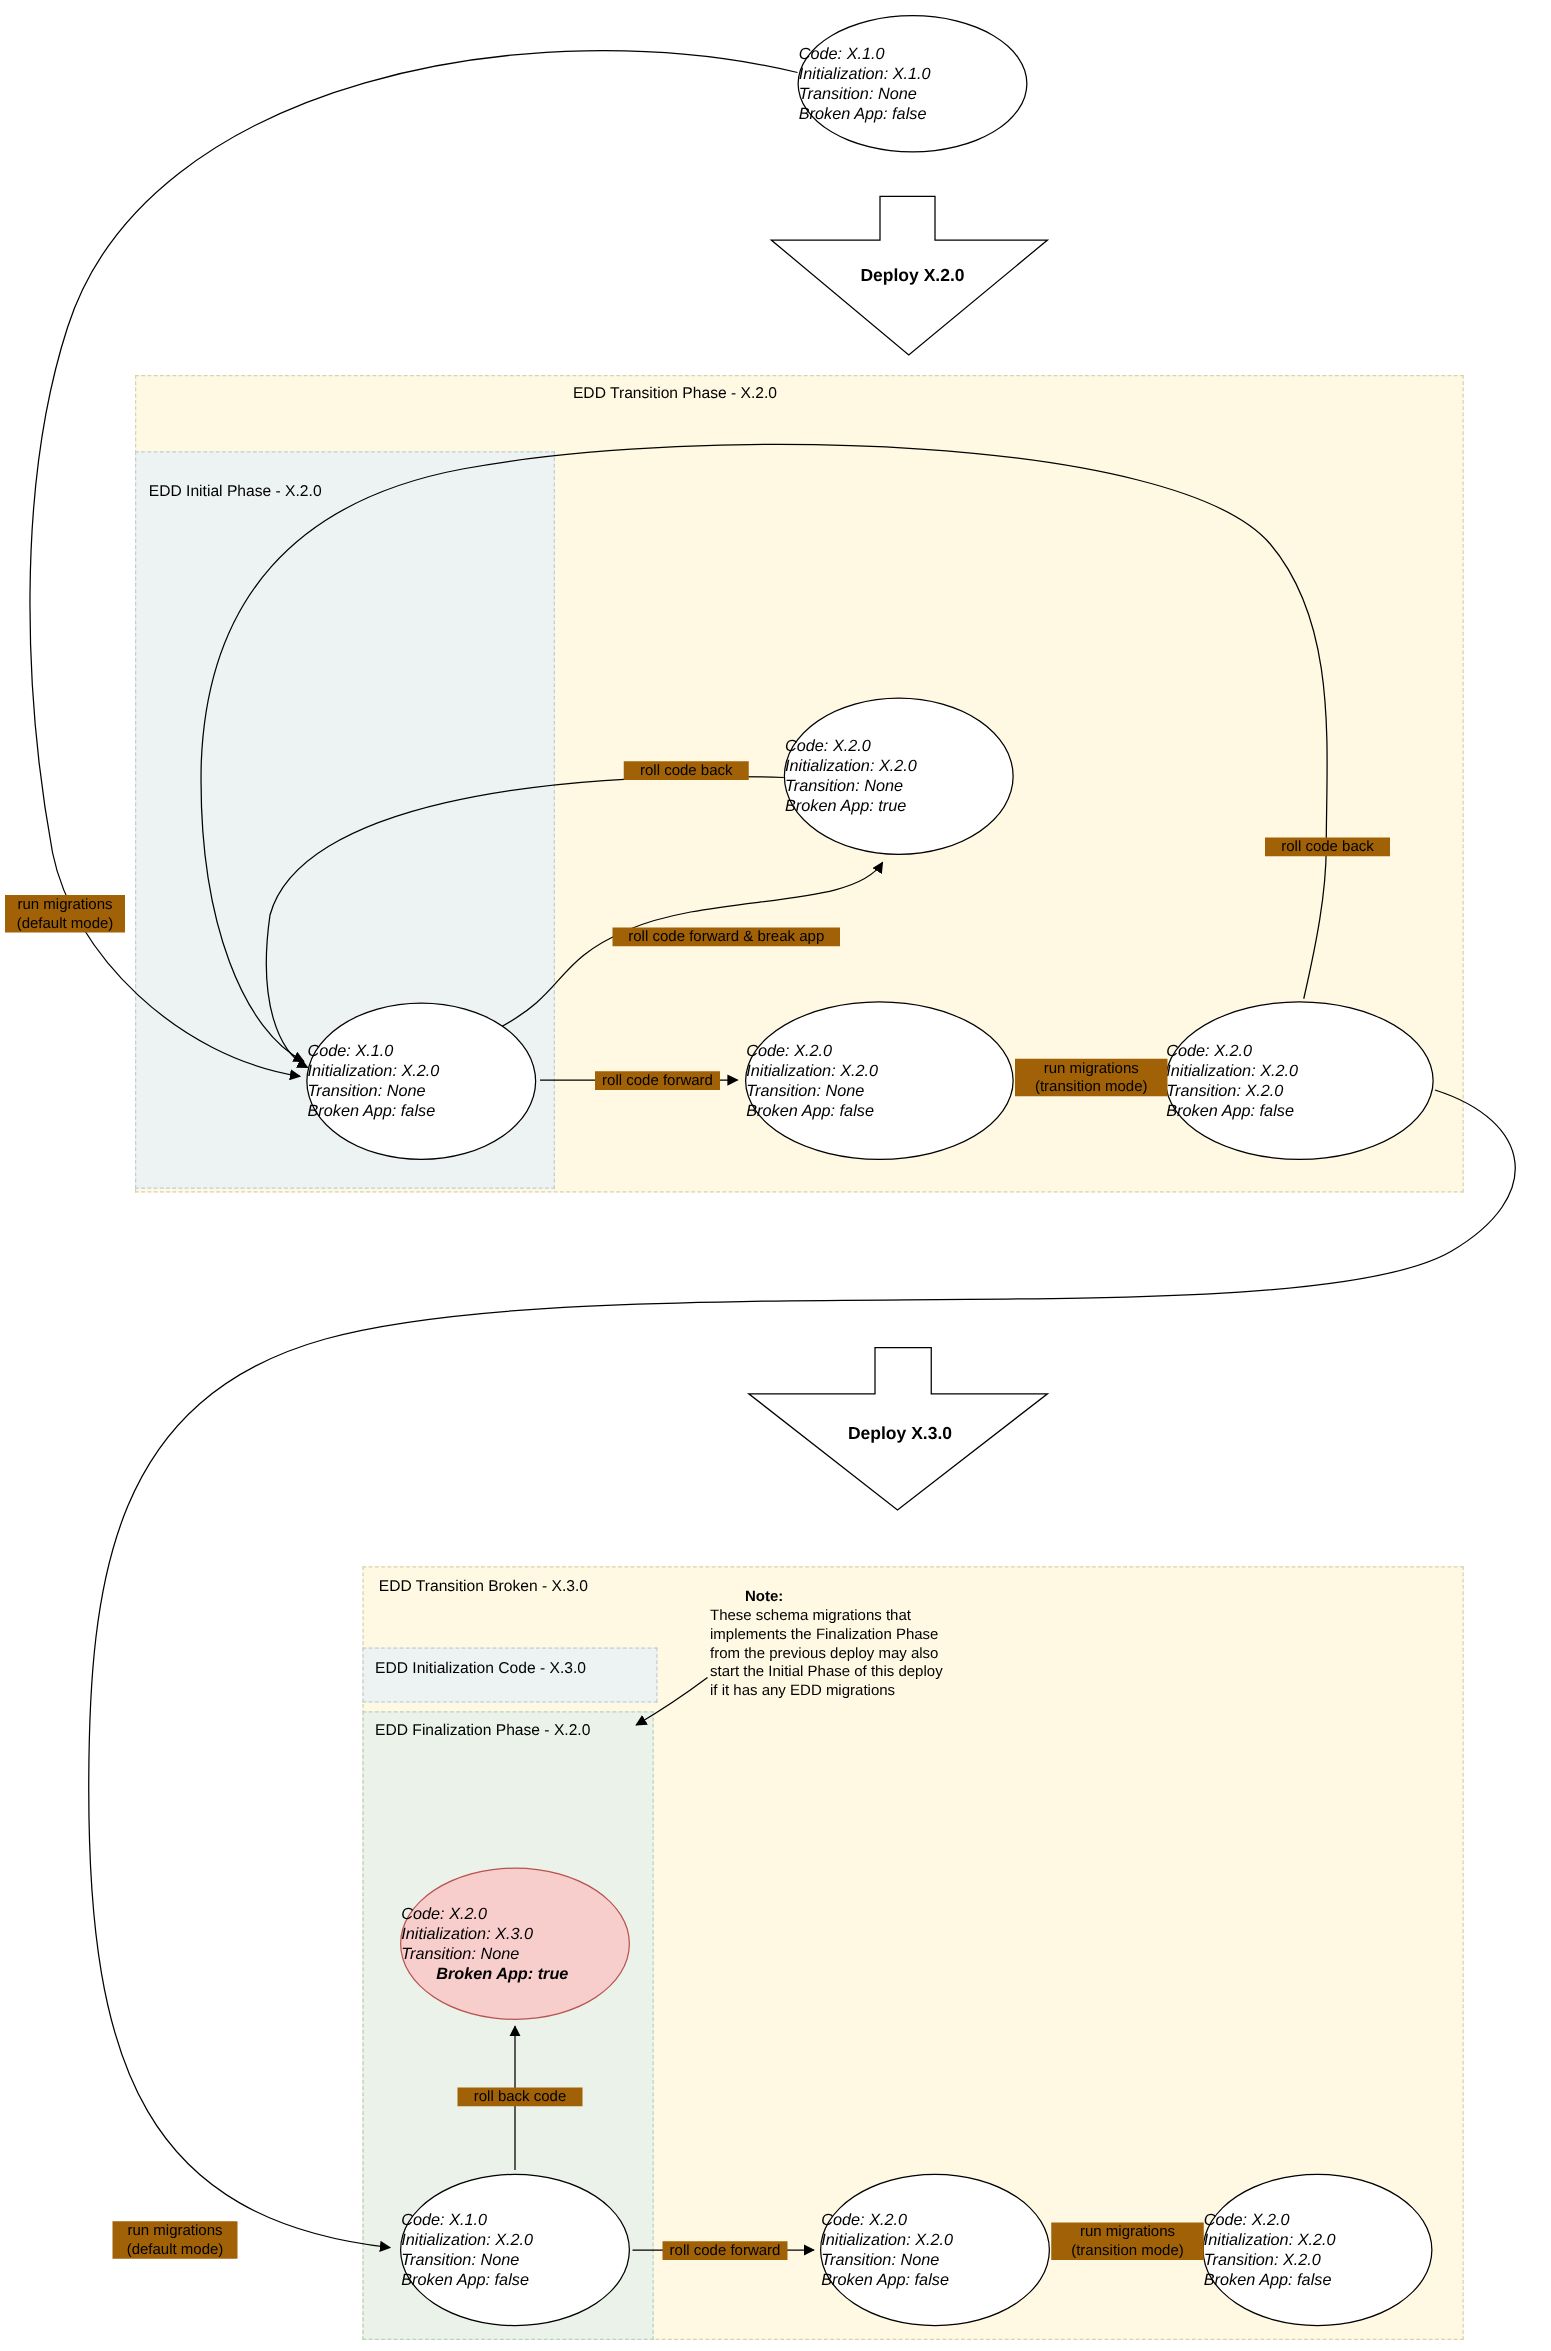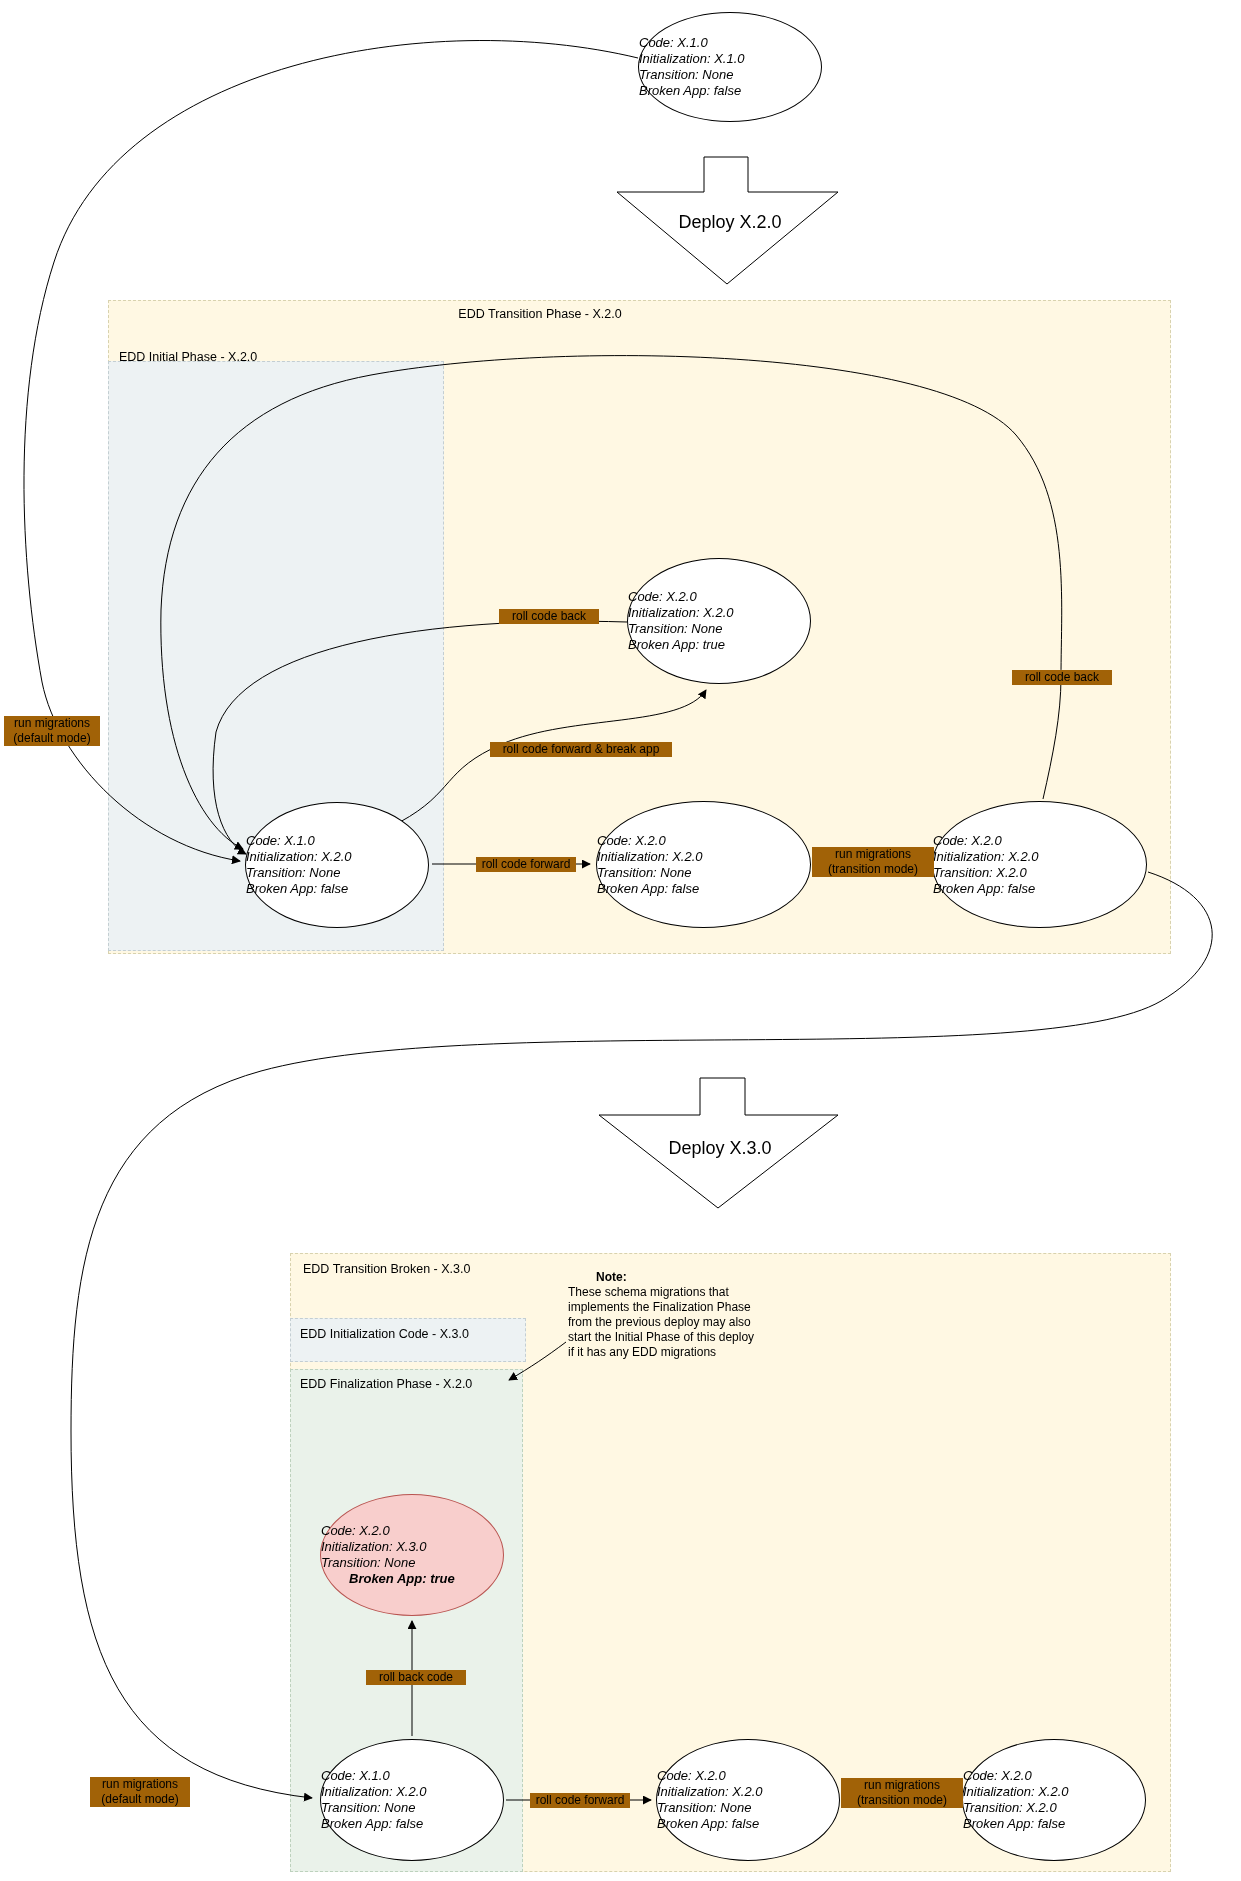--- a/index.html
+++ b/index.html
@@ -17,36 +17,36 @@
   .node {
     position:absolute; border:1px solid #000; border-radius:50%; background:#fff;
     display:flex; flex-direction:column; align-items:flex-start; justify-content:center;
     text-align:center; font-size:13px; line-height:16px; z-index:3;font-style:italic;
   }
   .node.pink { background:#f8cecc; border-color:#b85450; }
   .edge-label {
     position:absolute; font-size:12px; line-height:15px; text-align:center;
     background:#a16207; z-index:4; white-space:nowrap; padding:0 2px;
   }
-  .deploy-label { position:absolute; font-size:18px; text-align:center; z-index:4; white-space:nowrap; }
+  .deploy-label { position:absolute; font-size:14px; text-align:center; z-index:4; white-space:nowrap;font-weight:bold; }
   .note { position:absolute; font-size:12px; line-height:15px; z-index:4; }
   .bold { font-weight:bold;margin-left:28px; }
 </style>
 </head>
 <body>
 
 <div class="phase yellow" style="left:108px; top:300px; width:1063px; height:654px;"></div>
 <div class="phase gray" style="left:108px; top:361px; width:336px; height:590px;"></div>
 
 <div class="phase yellow" style="left:290px; top:1253px; width:881px; height:619px;"></div>
 <div class="phase gray" style="left:290px; top:1318px; width:236px; height:44px;"></div>
 <div class="phase green" style="left:290px; top:1369px; width:233px; height:503px;"></div>
 
 <div class="phase-label" style="left:300px; top:307px; width:480px; text-align:center;">EDD Transition Phase - X.2.0</div>
-<div class="phase-label" style="left:119px; top:350px;">EDD Initial Phase - X.2.0</div>
+<div class="phase-label" style="left:119px; top:386px;">EDD Initial Phase - X.2.0</div>
 <div class="phase-label" style="left:303px; top:1262px;">EDD Transition Broken - X.3.0</div>
 <div class="phase-label" style="left:300px; top:1327px;">EDD Initialization Code - X.3.0</div>
 <div class="phase-label" style="left:300px; top:1377px;">EDD Finalization Phase - X.2.0</div>
 
 <svg class="wires" width="1241" height="1881" viewBox="0 0 1241 1881">
   <defs>
     <marker id="arrow" viewBox="0 0 10 10" refX="9" refY="5" markerWidth="9" markerHeight="9" orient="auto-start-reverse">
       <path d="M0,0 L10,5 L0,10 z" fill="#000"></path>
     </marker>
   </defs>

